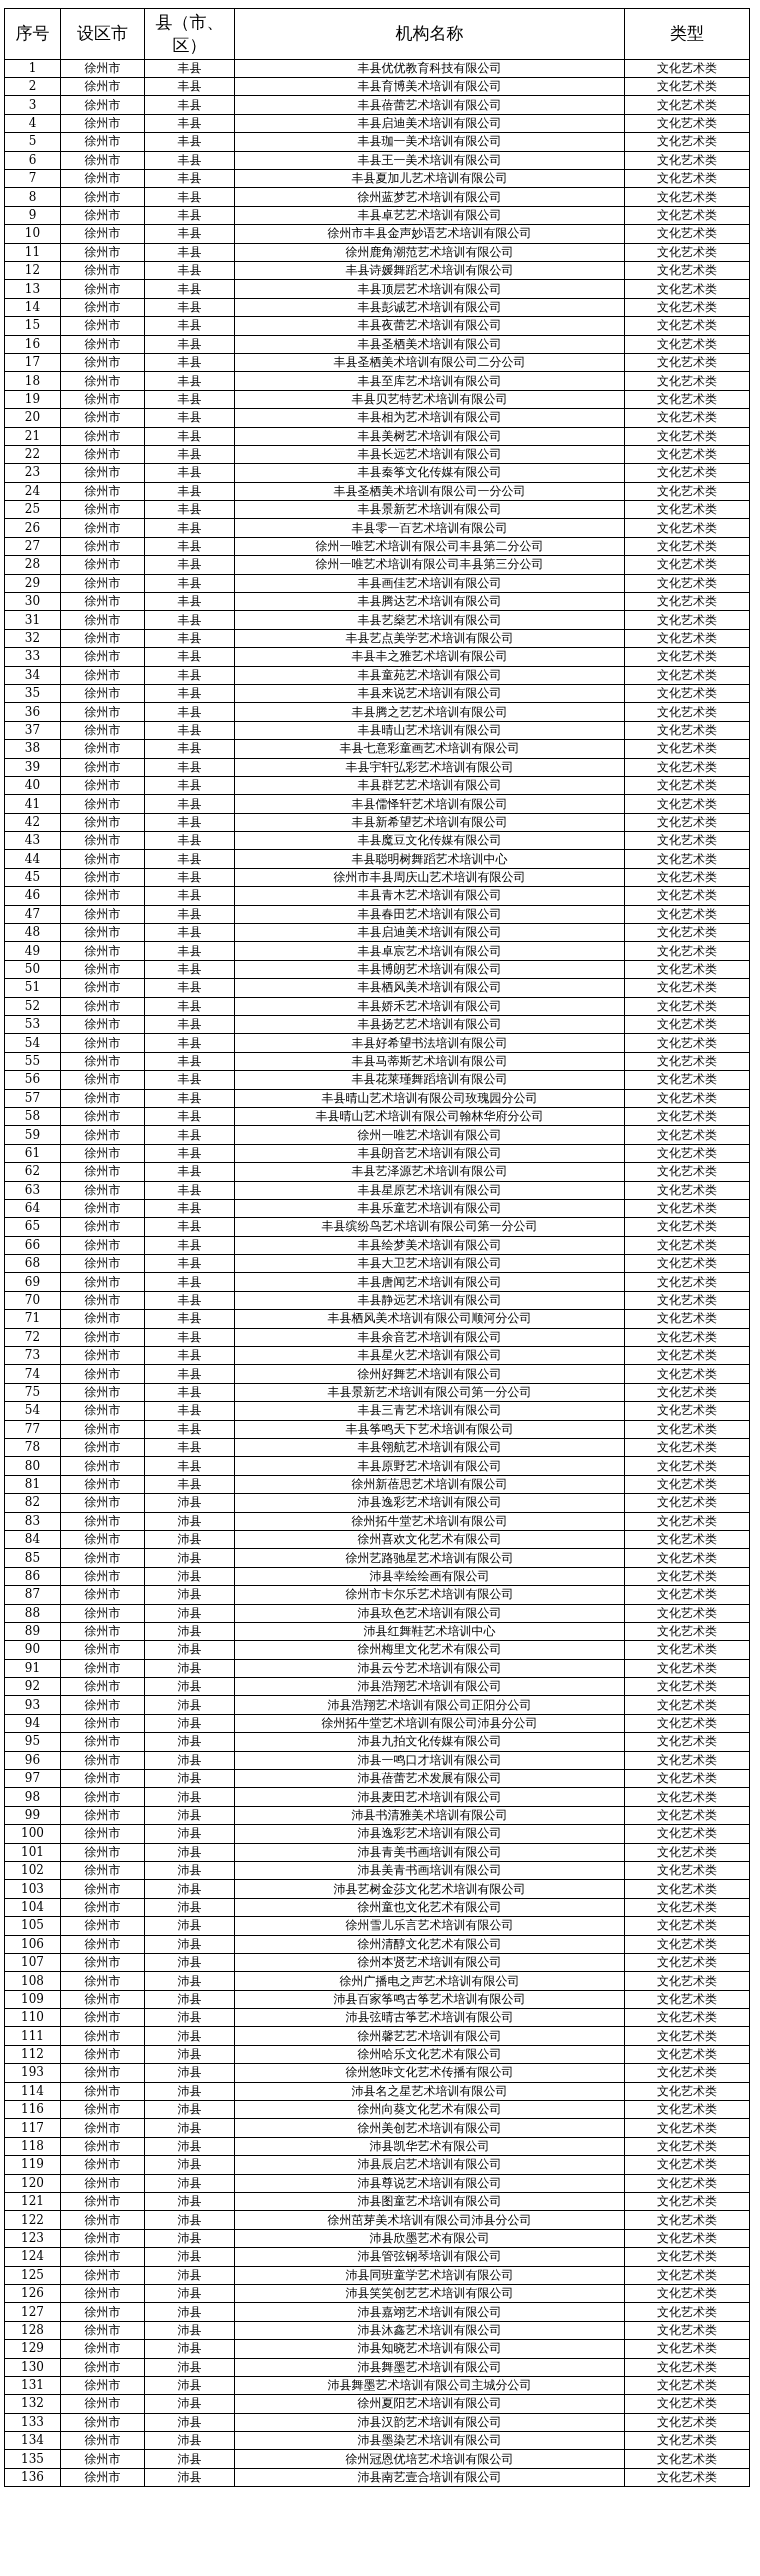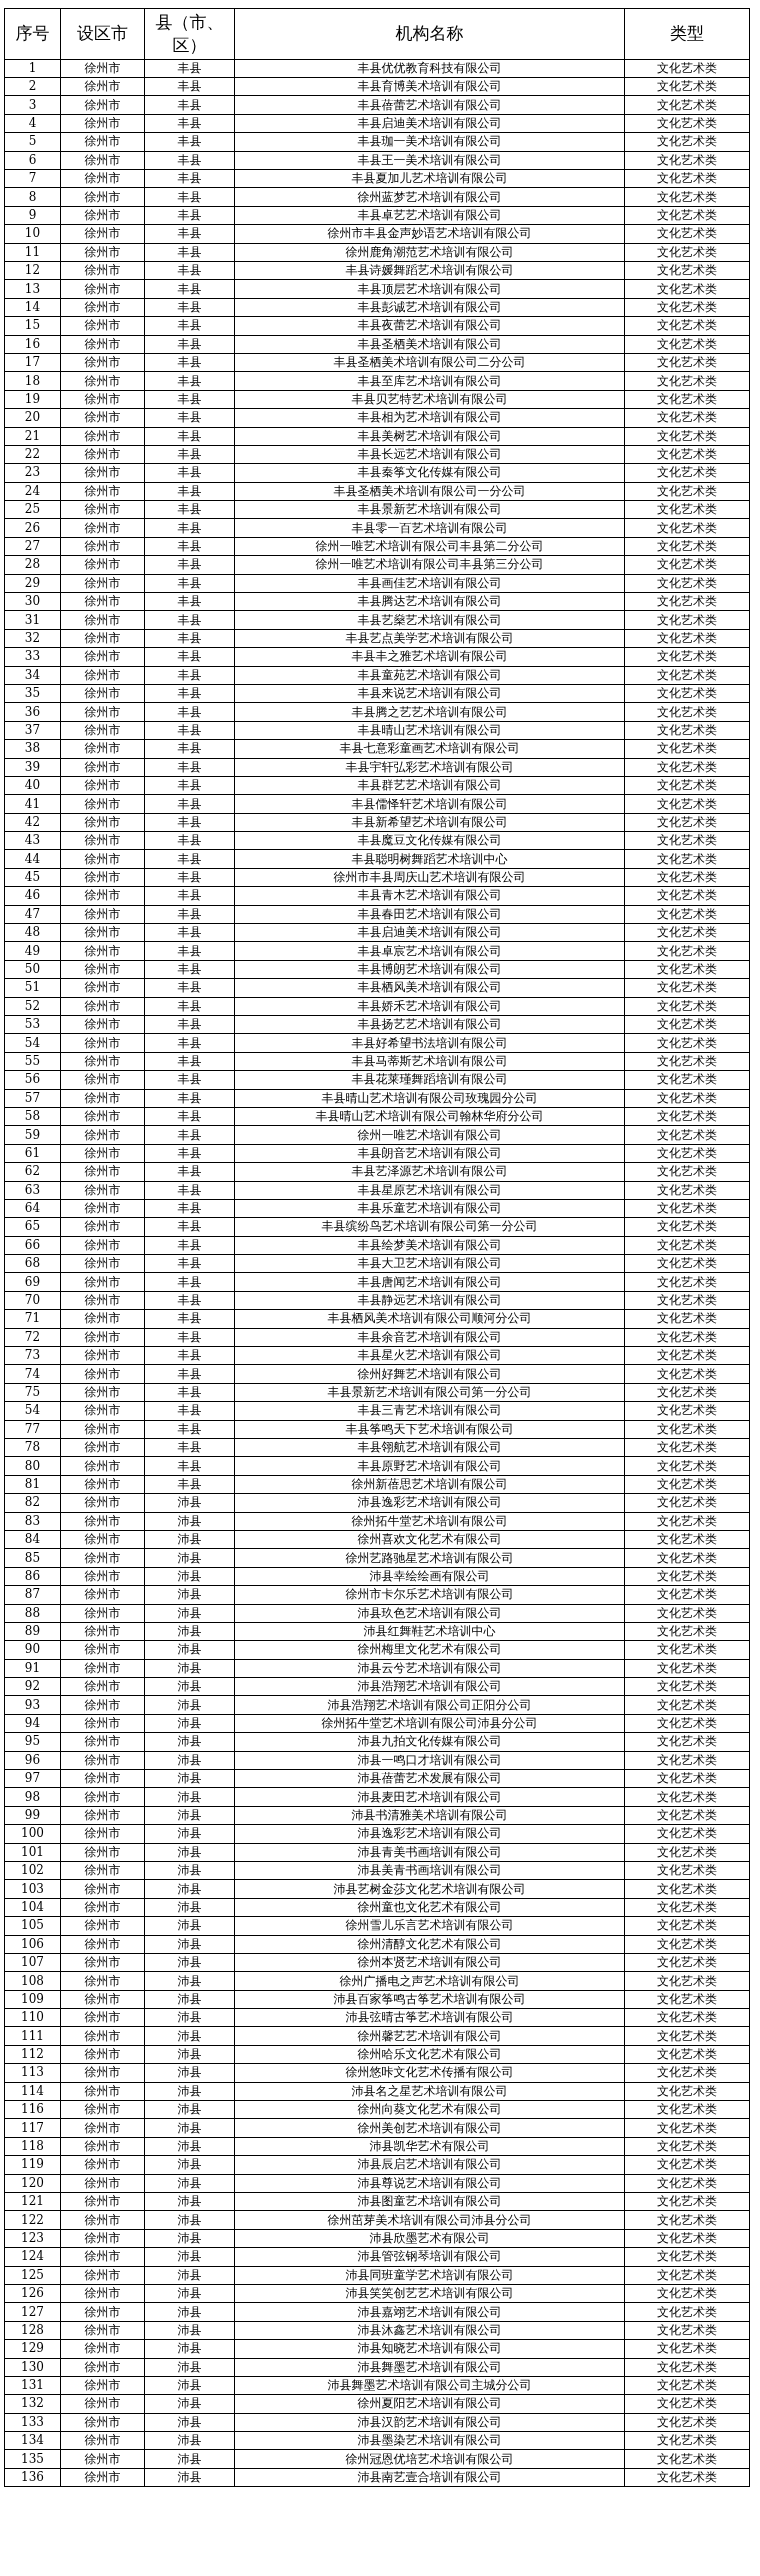--- a/index.html
+++ b/index.html
@@ -796,21 +796,21 @@
         <td>文化艺术类</td>
       </tr>
       <tr>
         <td>112</td>
         <td>徐州市</td>
         <td>沛县</td>
         <td>徐州哈乐文化艺术有限公司</td>
         <td>文化艺术类</td>
       </tr>
       <tr>
-        <td>113</td>
+        <td>193</td>
         <td>徐州市</td>
         <td>沛县</td>
         <td>徐州悠咔文化艺术传播有限公司</td>
         <td>文化艺术类</td>
       </tr>
       <tr>
         <td>114</td>
         <td>徐州市</td>
         <td>沛县</td>
         <td>沛县名之星艺术培训有限公司</td>

